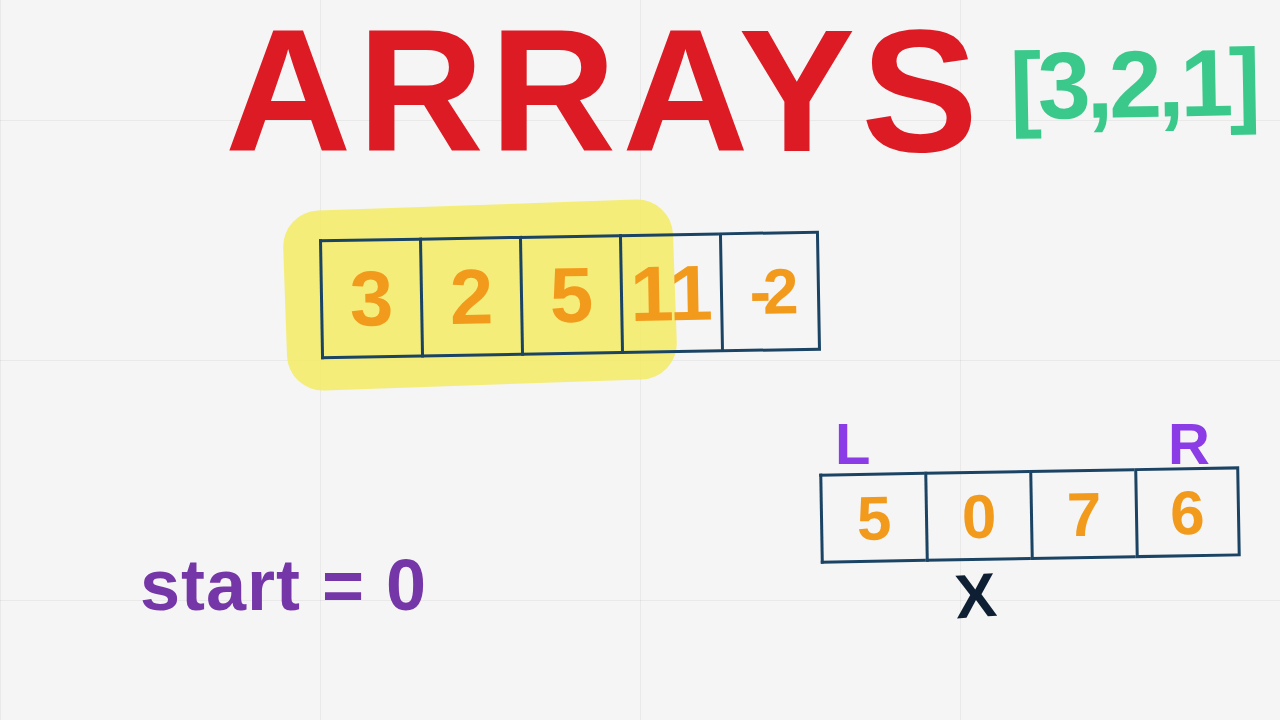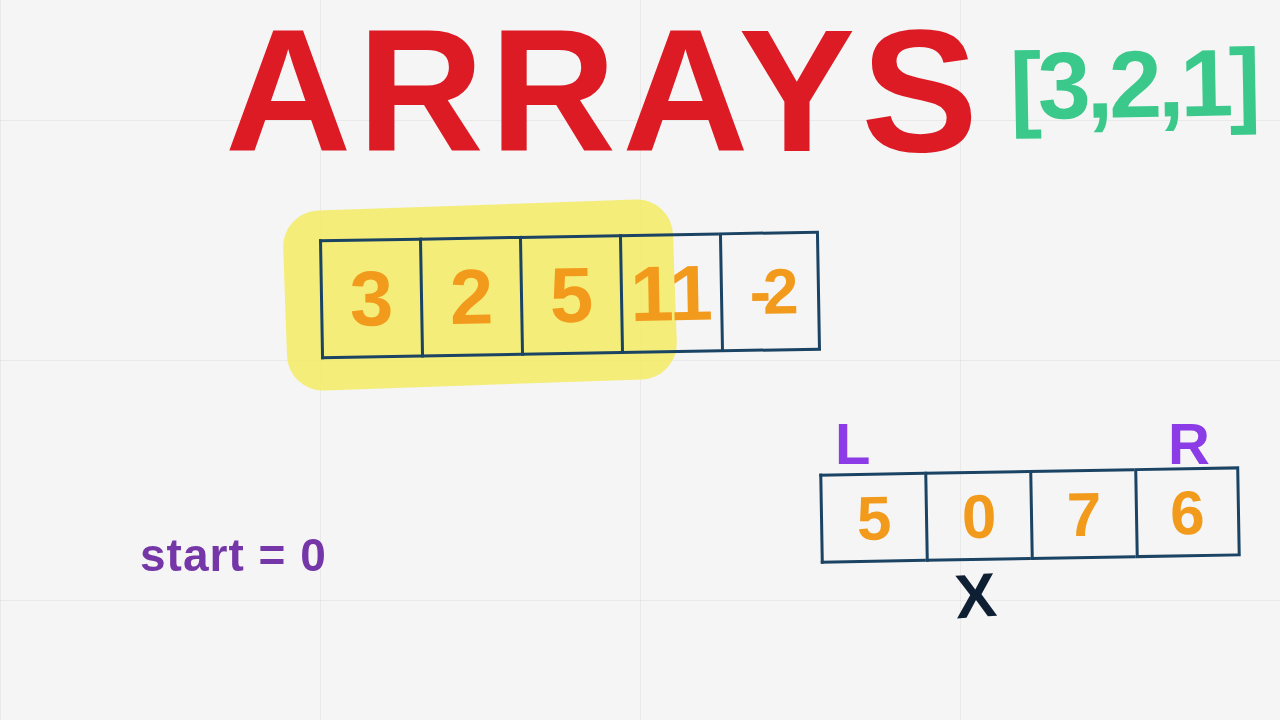--- a/index.html
+++ b/index.html
@@ -110,23 +110,23 @@
   .pointer-R { top: 410px; left: 1168px; }
   .pointer-X {
     top: 560px;
     left: 955px;
     color: #0f1f33;
     font-size: 62px;
     transform: rotate(-4deg);
   }
   .start-label {
     position: absolute;
-    top: 528px;
+    top: 544px;
     left: 140px;
-    font-size: 46px;
+    font-size: 72px;
     color: #7536a7;
     font-weight: 600;
     letter-spacing: 1px;
   }
 </style>
 </head>
 <body>
 
 <div class="grid"></div>
 

